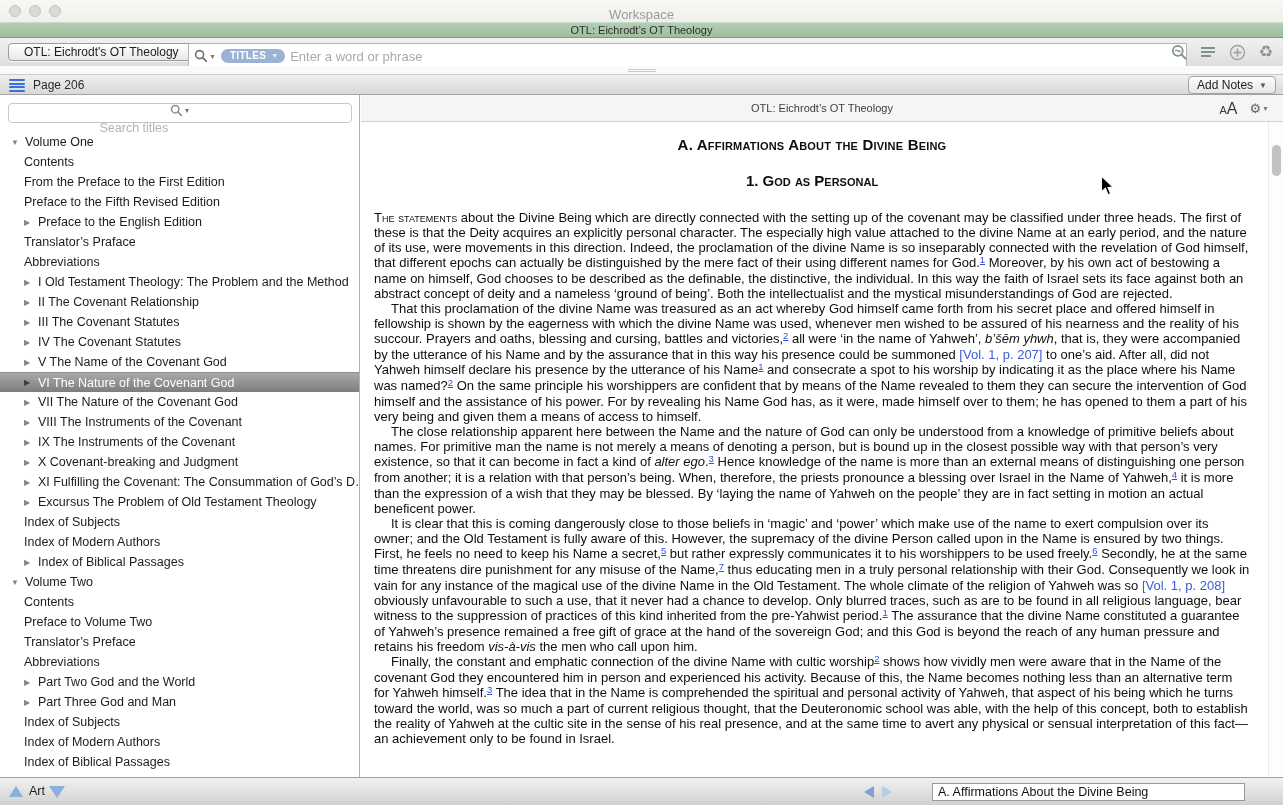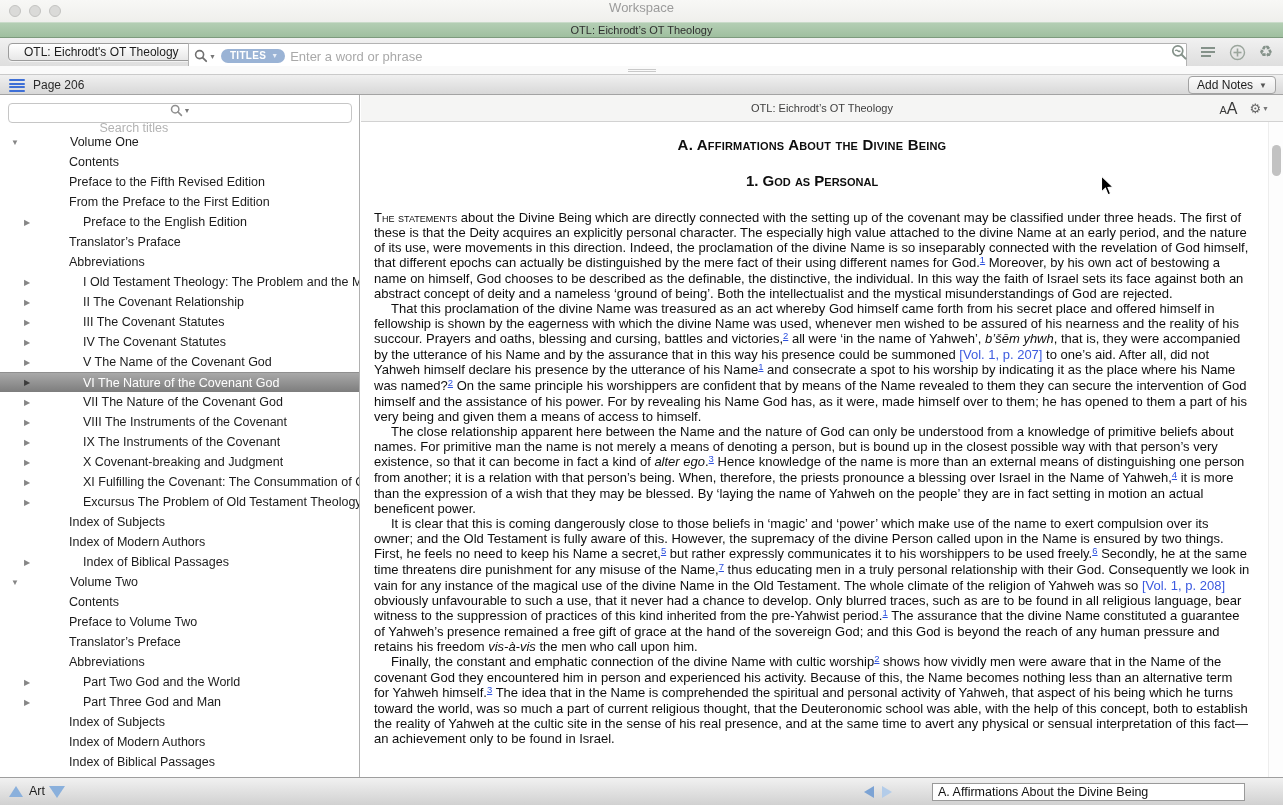--- a/index.html
+++ b/index.html
@@ -4,21 +4,21 @@
 <style>
   * { box-sizing: border-box; margin: 0; padding: 0; }
   html,body { width:1283px; height:807px; }
   body {
     font-family:"Liberation Sans", sans-serif;
     position:relative; overflow:hidden; background:#fff;
     -webkit-font-smoothing:antialiased;
   }
   
   .titlebar{ position:absolute; top:0; left:0; right:0; height:22px;
-    background:linear-gradient(#f8f8f6,#efefec); display:flex; align-items:flex-start; justify-content:center; }
+    background:linear-gradient(#f8f8f6,#efefec); display:flex; align-items:flex-end; justify-content:center; }
   .titlebar .title{ font-size:13px; color:#9b9b9b; }
   .traffic{ position:absolute; left:9px; top:5px; display:flex; gap:8px; }
   .light{ width:12px; height:12px; border-radius:50%; background:#dadad8; border:1px solid #c3c3c1; }
   .tabbar{ position:absolute; top:22px; left:0; right:0; height:16px;
     background:linear-gradient(#b4ceb4,#9fbf9f); border-top:1px solid #c9dbc9; border-bottom:1px solid #7d9a7d;
     display:flex; align-items:center; justify-content:center; }
   .tabbar .tab-title{ font-size:11px; color:#2e2e2e; }
   
   .toolbar{ position:absolute; top:38px; left:0; right:0; height:28px;
     background:linear-gradient(#f1f1f1,#dedede); }
@@ -59,21 +59,21 @@
     border-radius:4px; background:#fff; display:flex; align-items:center; padding:0 5px; gap:4px;flex-direction:column; }
   .side-search input{ border:none; outline:none; flex:1; font-size:12.5px; color:#333;
     font-family:"Liberation Sans",sans-serif; background:transparent; }
   .side-search input::placeholder{ color:#b3b3b3; }
   .toc-list{ position:absolute; left:0; right:0; top:37px; }
   .toc-row{ height:20px; display:flex; align-items:center; font-size:12.5px; color:#1c1c1c; cursor:default; }
   .toc-row .arrow{ font-size:8px; color:#868686; flex:0 0 auto; }
   .toc-row .arrow.down{ margin-left:11px; width:14px; }
   .toc-row .arrow.right{ margin-left:24px; width:14px; }
   .toc-row .arrow.none{ margin-left:24px; width:0; }
-  .toc-row .toc-label{ white-space:nowrap; overflow:hidden;margin-left:45px; }
+  .toc-row .toc-label{ white-space:nowrap; overflow:hidden; }
   .toc-row.selected{ background:linear-gradient(#a9a9a9,#7d7d7d); color:#fff; border-top:1px solid #8f8f8f; }
   .toc-row.selected .arrow{ color:#3c3c3c; }
   
   .reader{ position:absolute; left:361px; right:0; top:0; bottom:0; background:#fff; }
   .reader-header{ position:absolute; top:0; left:0; right:0; height:27px; background:#f5f5f4;
     border-bottom:1px solid #d2d2d2; display:flex; align-items:center; justify-content:center; }
   .reader-header .rtitle{ font-size:11px; color:#3e3e3e; }
   .reader-controls{ position:absolute; right:14px; top:0; height:27px; display:flex; align-items:center; gap:12px; }
   .a-ctl{ color:#3a3a3a; display:flex; align-items:baseline; }
   .a-ctl .a1{ font-size:11px; } .a-ctl .a2{ font-size:16px; }
@@ -210,25 +210,25 @@
         <div class="toc-row">
           <span class="arrow down">▼</span>
           <span class="toc-label">Volume One</span>
         </div>
         <div class="toc-row">
           <span class="arrow none"></span>
           <span class="toc-label">Contents</span>
         </div>
         <div class="toc-row">
           <span class="arrow none"></span>
+          <span class="toc-label">From the Preface to the First Edition</span>
+        </div>
+        <div class="toc-row">
+          <span class="arrow none"></span>
           <span class="toc-label">Preface to the Fifth Revised Edition</span>
-        </div>
-        <div class="toc-row">
-          <span class="arrow none"></span>
-          <span class="toc-label">From the Preface to the First Edition</span>
         </div>
         <div class="toc-row">
           <span class="arrow right">▶</span>
           <span class="toc-label">Preface to the English Edition</span>
         </div>
         <div class="toc-row">
           <span class="arrow none"></span>
           <span class="toc-label">Translator’s Praface</span>
         </div>
         <div class="toc-row">

